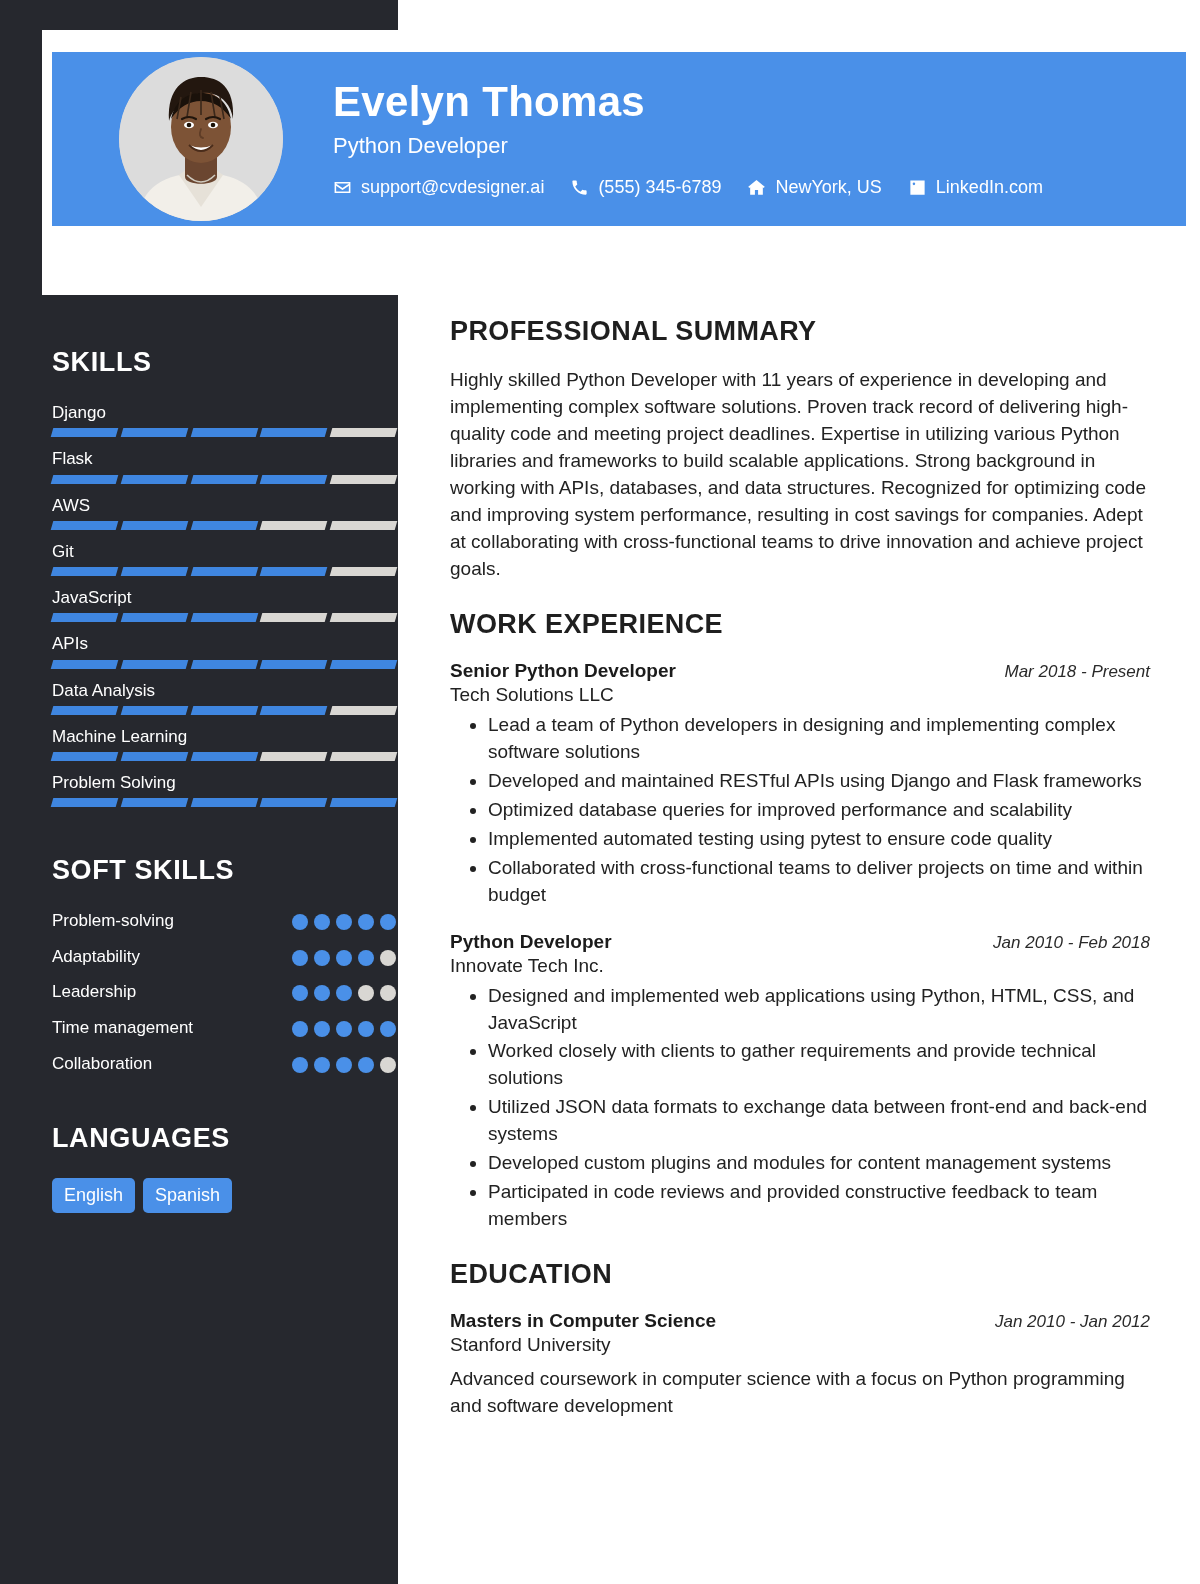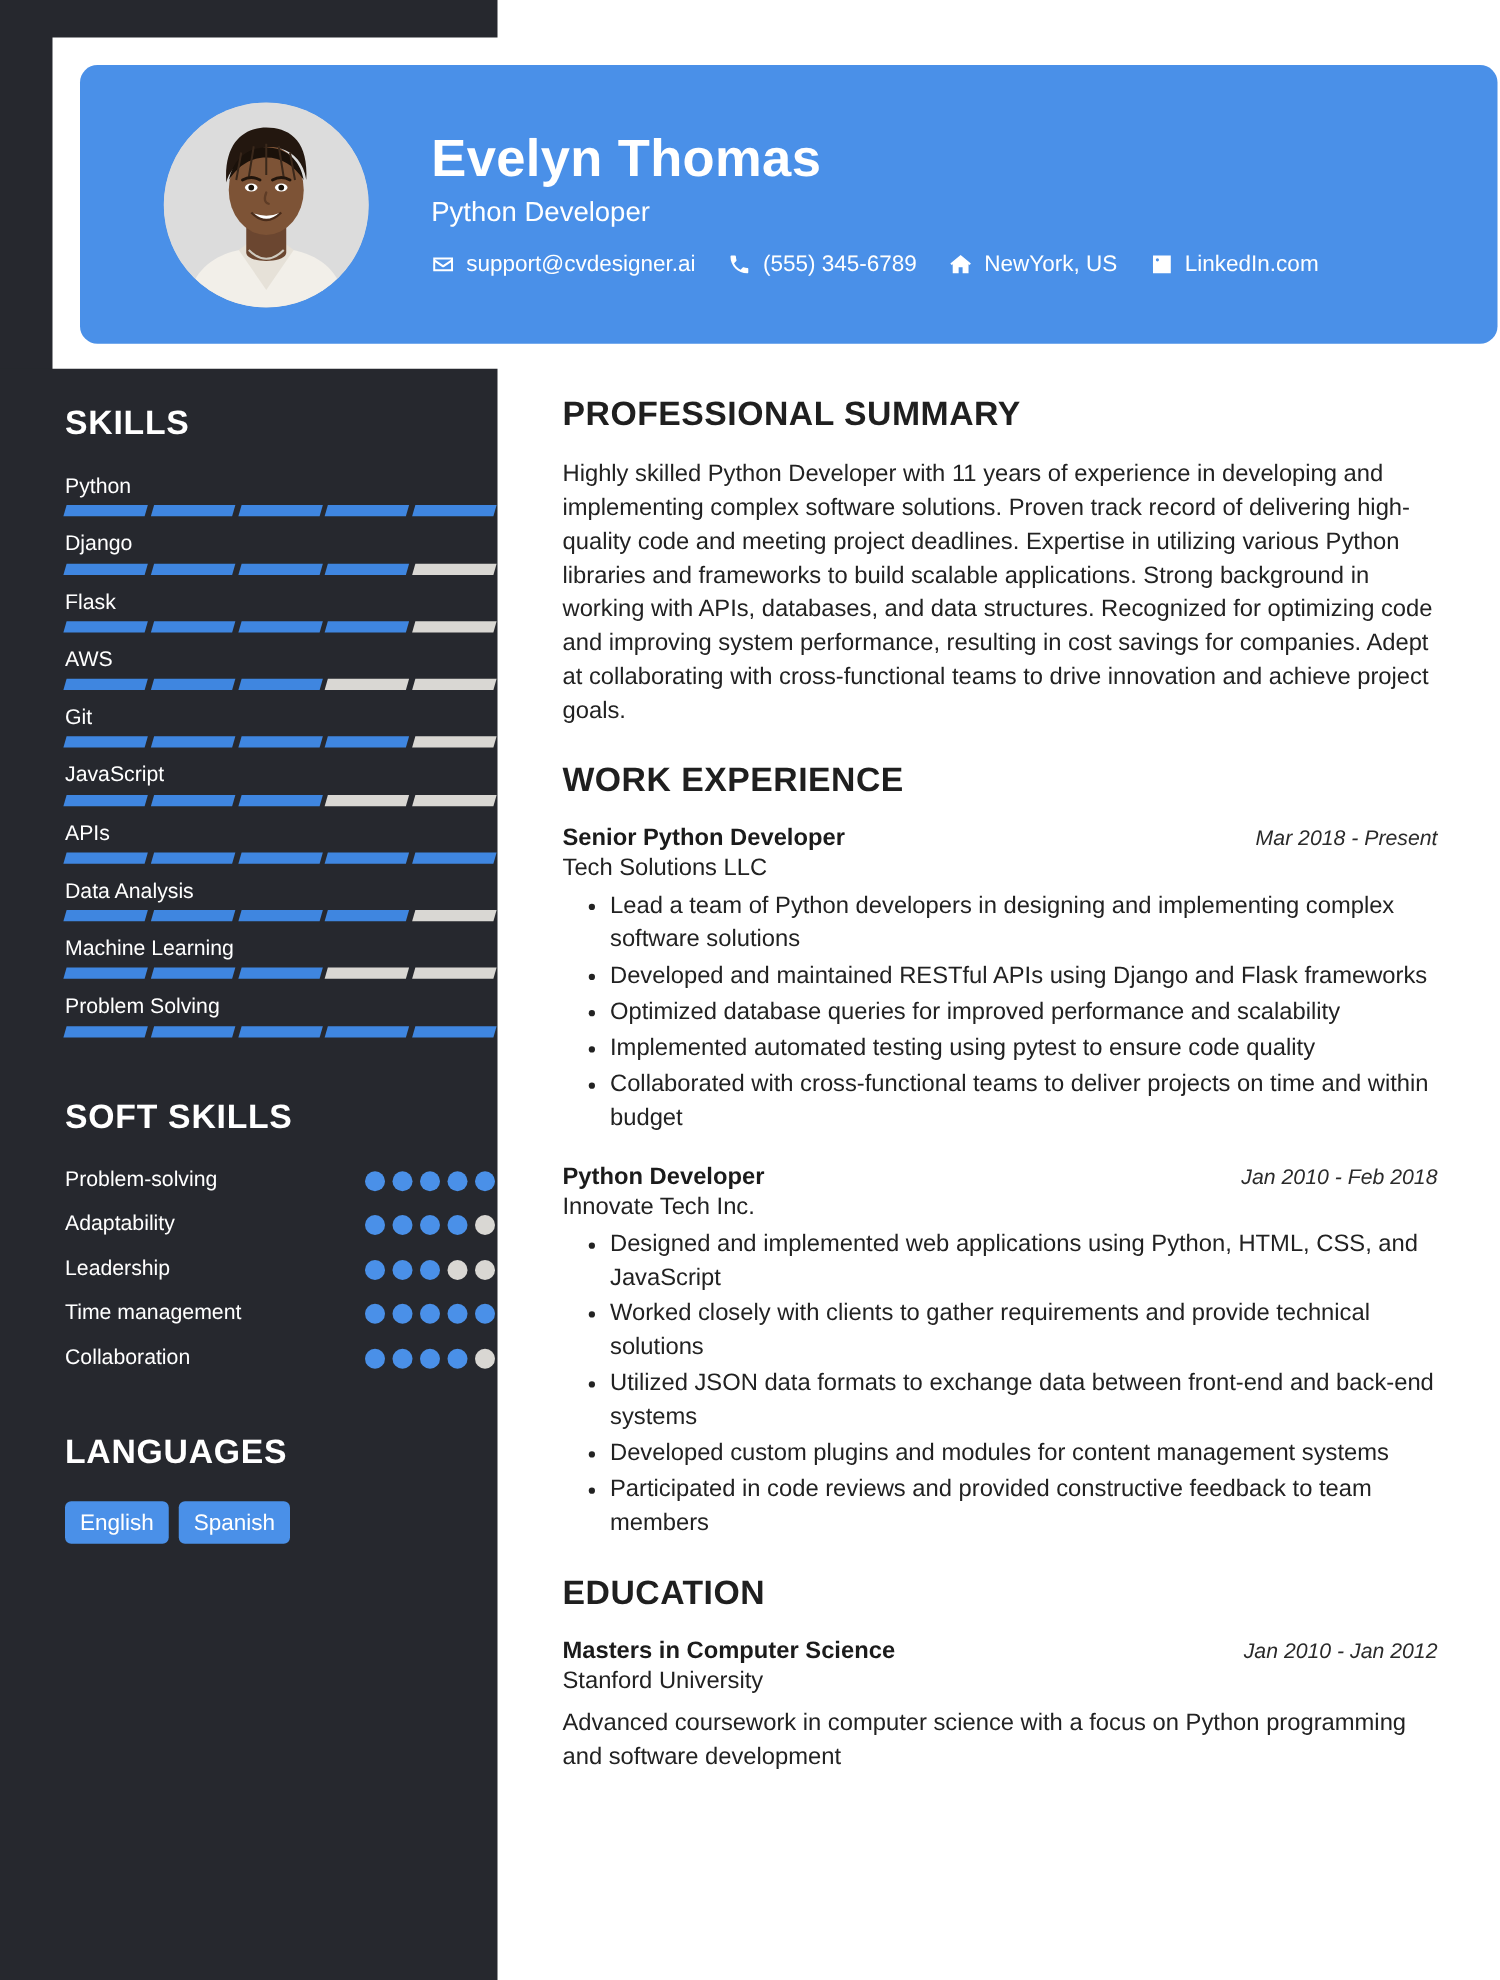--- a/index.html
+++ b/index.html
@@ -32,24 +32,24 @@
   }
   
   .sidebar-lower{
     position:absolute;left:0px;top:295px;width:398px;height:1289px;
     background:#26282e;
     z-index:3;
   }
 
   
   .header{
-    position:absolute;left:64px;top:52px;width:1134px;height:223px;
+    position:absolute;left:52px;top:52px;width:1134px;height:174px;
     background:#4a90e8;
     z-index:4;
-    display:flex;align-items:center;border-radius:14px;
+    display:flex;align-items:center;
   }
   .avatar{
     width:164px;height:164px;border-radius:50%;
     margin-left:67px;
     background:#d9d9d9;
     overflow:hidden;position:relative;flex:none;
   }
   .avatar svg{display:block;width:164px;height:164px;}
   .hdr-text{margin-left:50px;color:#ffffff;}
   .hdr-name{
@@ -57,21 +57,21 @@
     line-height:1.05;margin-bottom:8px;
   }
   .hdr-role{font-size:22px;font-weight:400;margin-bottom:18px;}
   .hdr-contacts{display:flex;align-items:center;gap:26px;font-size:18px;}
   .contact{display:flex;align-items:center;gap:9px;white-space:nowrap;}
   .contact .ic{display:inline-flex;align-items:center;}
   .contact svg{display:block;fill:#ffffff;}
 
   
   .side-content{
-    position:absolute;left:0;top:277px;width:448px;
+    position:absolute;left:0;top:301px;width:448px;
     z-index:5;
     padding:0 52px 0 52px;
     box-sizing:border-box;
     color:#ffffff;
   }
   .side-h{
     font-size:27px;font-weight:bold;letter-spacing:.6px;
     color:#ffffff;margin:48px 0 24px 0;
   }
   .side-h.first{margin-top:46px;}
@@ -212,30 +212,20 @@
         </div>
       </div>
     </div>
   </div>
 
   <div class="side-content">
 
     <div class="side-h first">SKILLS</div>
     <div id="skills-list">
         <div class="skill">
-          <div class="skill-name">Python</div>
-          <div class="bar">
-            <div class="seg on"></div>
-            <div class="seg on"></div>
-            <div class="seg on"></div>
-            <div class="seg on"></div>
-            <div class="seg on"></div>
-          </div>
-        </div>
-        <div class="skill">
           <div class="skill-name">Django</div>
           <div class="bar">
             <div class="seg on"></div>
             <div class="seg on"></div>
             <div class="seg on"></div>
             <div class="seg on"></div>
             <div class="seg"></div>
           </div>
         </div>
         <div class="skill">

